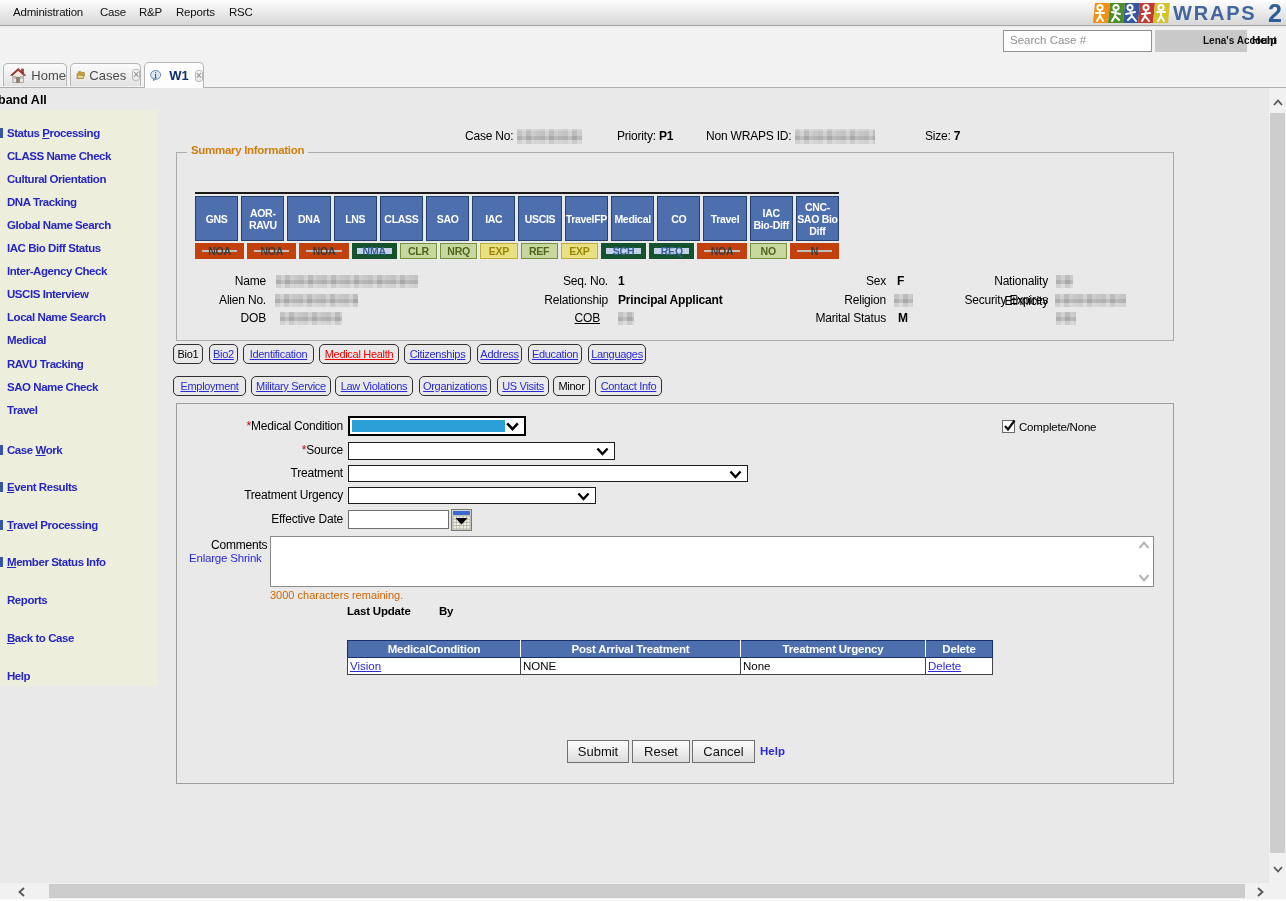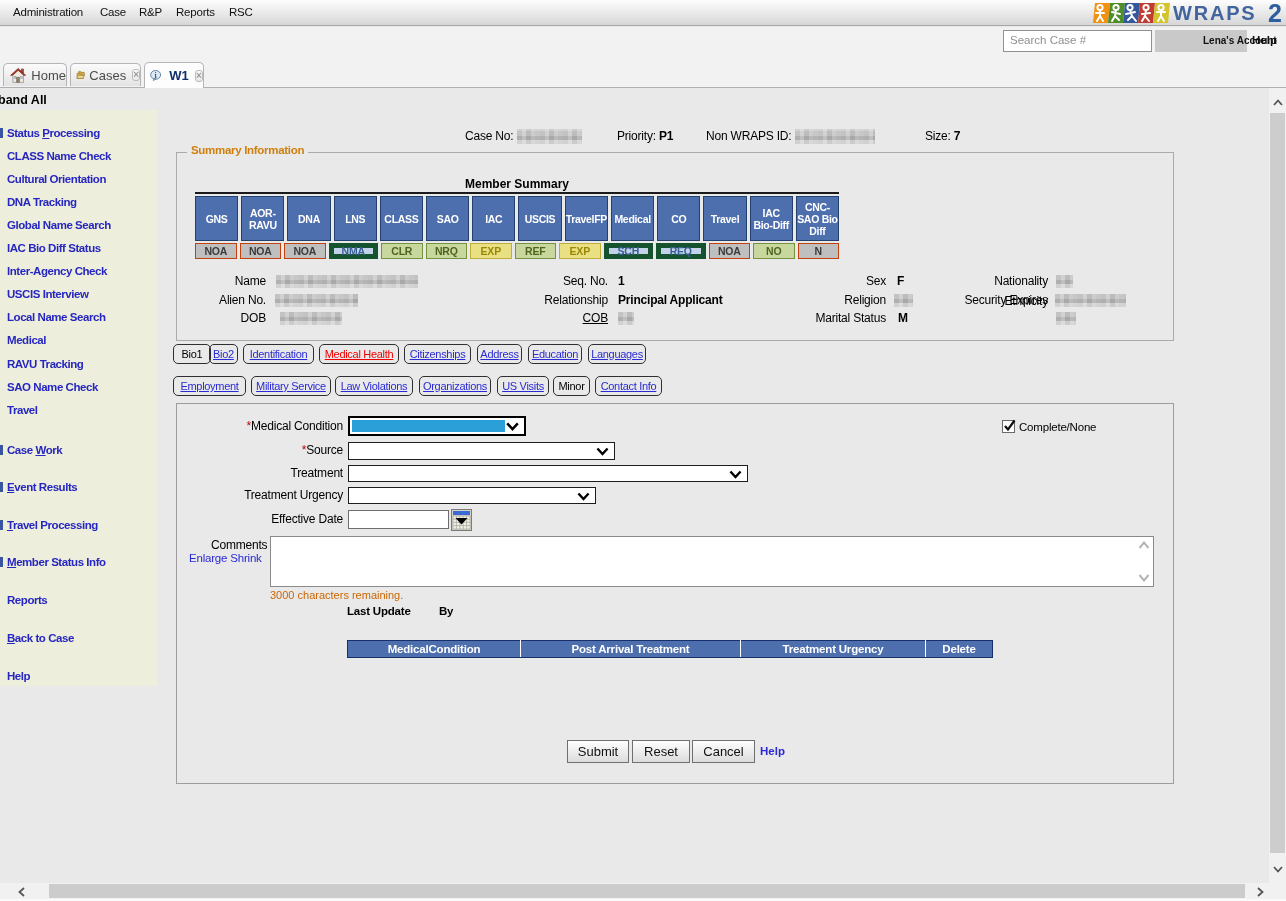--- a/index.html
+++ b/index.html
@@ -58,21 +58,21 @@
   font-size:12px; font-weight:bold; color:#000; }
 #sumline { position:absolute; left:18px; top:39px; width:644px; height:2px; background:#1a1a1a; }
 #sumtable { position:absolute; left:18px; top:43px; width:644px; }
 .hrow { display:flex; gap:3px; }
 .hcell { flex:1; height:45px; background:#4e6fae; border:1px solid #24406f; color:#fff;
   font-size:10.5px; font-weight:bold; display:flex; align-items:center; justify-content:center;
   text-align:center; line-height:12px; letter-spacing:-0.3px; white-space:nowrap; }
 .srow { display:flex; gap:3px; margin-top:2px; }
 .scell { flex:1; height:16px; font-size:10.5px; font-weight:bold; display:flex; align-items:center;
   justify-content:center; letter-spacing:-0.2px; }
-.st-gray { background:#bfbfbf; border:1px solid #c2410c; color:#3b3b3b; }
+.st-gray { background:#bfbfbf; border:7px solid #c2410c; color:#3b3b3b; }
 .st-blue { background:#c3d2e8; border:5px solid #14532d; color:#365f96; }
 .st-green { background:#c8d79e; border:1px solid #76923c; color:#4f641d; }
 .st-yellow { background:#e9e083; border:1px solid #bfae37; color:#9c8705; }
 
 
 .dl { position:absolute; font-size:12px; color:#000; text-align:right; white-space:nowrap; letter-spacing:-0.2px; }
 .dv { position:absolute; font-size:12px; color:#000; font-weight:bold; white-space:nowrap; letter-spacing:-0.2px; }
 
 
 .tbtn { position:absolute; height:20px; border:1px solid #2f2f2f; border-radius:5px;
@@ -222,21 +222,20 @@
     <div class="sl" style="top:544px;"><u>B</u>ack to Case</div>
     <div class="sl" style="top:582px;">Help</div>
 
     <div class="abs" style="left:465px; top:41px; font-size:12px; letter-spacing:-0.2px;">Case No: <span class="px" style="width:65px; height:15px;"></span></div>
     <div class="abs" style="left:617px; top:41px; font-size:12px; letter-spacing:-0.2px;">Priority: <b>P1</b></div>
     <div class="abs" style="left:706px; top:41px; font-size:12px; letter-spacing:-0.2px;">Non WRAPS ID: <span class="px" style="width:80px; height:15px;"></span></div>
     <div class="abs" style="left:925px; top:41px; font-size:12px; letter-spacing:-0.2px;">Size: <b>7</b></div>
 
     <div id="fs">
       <div id="fslegend">Summary Information</div>
-      <div id="memsum">Member Summary</div>
       <div id="sumline"></div>
       <div id="sumtable">
         <div class="hrow">
           <div class="hcell">GNS</div>
           <div class="hcell">AOR-<br>RAVU</div>
           <div class="hcell">DNA</div>
           <div class="hcell">LNS</div>
           <div class="hcell">CLASS</div>
           <div class="hcell">SAO</div>
           <div class="hcell">IAC</div>
@@ -270,39 +269,39 @@
       <div class="dv" style="left:99px; top:121px;"><span class="px" style="width:142px; height:13px;"></span></div>
       <div class="dl" style="left:0px; width:89px; top:140px;">Alien No.</div>
       <div class="dv" style="left:98px; top:140px;"><span class="px" style="width:83px; height:13px;"></span></div>
       <div class="dl" style="left:0px; width:89px; top:158px;">DOB</div>
       <div class="dv" style="left:103px; top:158px;"><span class="px" style="width:62px; height:13px;"></span></div>
 
       <div class="dl" style="left:300px; width:131px; top:121px;">Seq. No.</div>
       <div class="dv" style="left:441px; top:121px;">1</div>
       <div class="dl" style="left:300px; width:131px; top:140px;">Relationship</div>
       <div class="dv" style="left:441px; top:140px;">Principal Applicant</div>
-      <div class="dl" style="left:300px; width:131px; top:158px;text-decoration:underline;">COB</div>
+      <div class="dl" style="left:292px; width:131px; top:158px;text-decoration:underline;">COB</div>
       <div class="dv" style="left:441px; top:158px;"><span class="px" style="width:16px; height:13px;"></span></div>
 
       <div class="dl" style="left:600px; width:109px; top:121px;">Sex</div>
       <div class="dv" style="left:720px; top:121px;">F</div>
       <div class="dl" style="left:600px; width:109px; top:140px;">Religion</div>
       <div class="dv" style="left:717px; top:140px;"><span class="px" style="width:19px; height:13px;"></span></div>
       <div class="dl" style="left:600px; width:109px; top:158px;">Marital Status</div>
       <div class="dv" style="left:721px; top:158px;">M</div>
 
       <div class="dl" style="left:750px; width:121px; top:121px;">Nationality</div>
       <div class="dv" style="left:879px; top:121px;"><span class="px" style="width:17px; height:13px;"></span></div>
       <div class="dl" style="left:750px; width:121px; top:140px;">Security Expires</div>
       <div class="dv" style="left:878px; top:140px;"><span class="px" style="width:71px; height:13px;"></span></div>
       <div class="dl" style="left:750px; width:121px; top:141px;text-align:right;">Ethnicity</div>
       <div class="dv" style="left:879px; top:158px;"><span class="px" style="width:20px; height:13px;"></span></div>
     </div>
 
-    <div class="tbtn plain" style="left:173px; top:256px; width:38px;">Bio1</div>
+    <div class="tbtn plain" style="left:173px; top:256px; width:30px;">Bio1</div>
     <div class="tbtn" style="left:209px; top:256px; width:29px;">
         <a>Bio2</a>
       </div>
     <div class="tbtn" style="left:243px; top:256px; width:71px;">
         <a>Identification</a>
       </div>
     <div class="tbtn red" style="left:319px; top:256px; width:80px;">
         <span>Medical Health</span>
       </div>
     <div class="tbtn" style="left:404px; top:256px; width:67px;">
@@ -402,20 +401,26 @@
     <div class="abs" style="left:439px; top:517px; font-size:11.5px; font-weight:bold; letter-spacing:-0.2px;">By</div>
 
     <table id="dtable" cellspacing="0">
       <tbody>
           <tr>
         <th style="width:173px;">MedicalCondition</th>
         <th style="width:220px;">Post Arrival Treatment</th>
         <th style="width:185px;">Treatment Urgency</th>
         <th style="width:67px;">Delete</th>
       </tr>
+      <tr>
+            <td><a>Vision</a></td>
+            <td>NONE</td>
+            <td>None</td>
+            <td><a>Delete</a></td>
+          </tr>
     </tbody>
       </table>
 
     <div class="btn" style="left:567px; top:652px; width:62px; line-height:21px;">Submit</div>
     <div class="btn" style="left:632px; top:652px; width:58px; line-height:21px;">Reset</div>
     <div class="btn" style="left:692px; top:652px; width:63px; line-height:21px;">Cancel</div>
     <div class="abs" style="left:760px; top:657px; font-size:11.5px; font-weight:bold; color:#2a2ad4;">Help</div>
   </div>
 
   <div id="vscroll">

